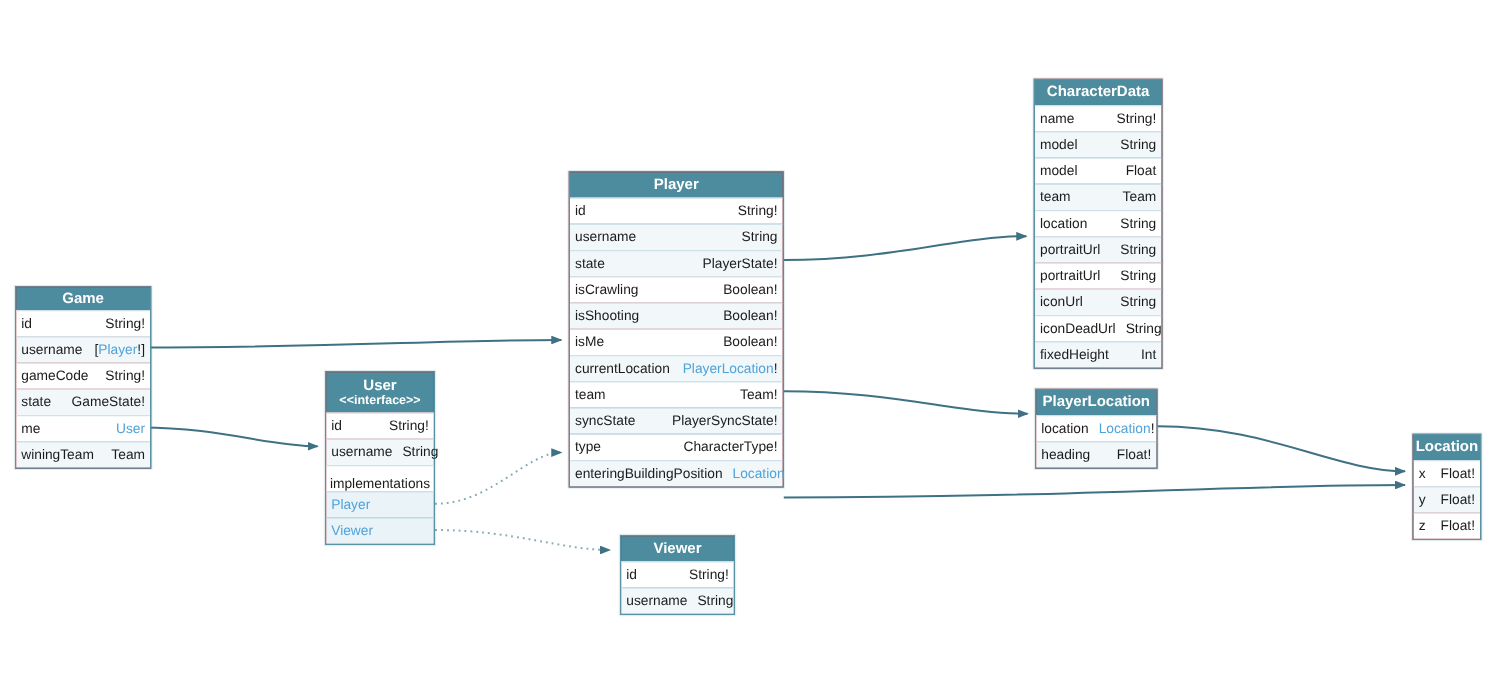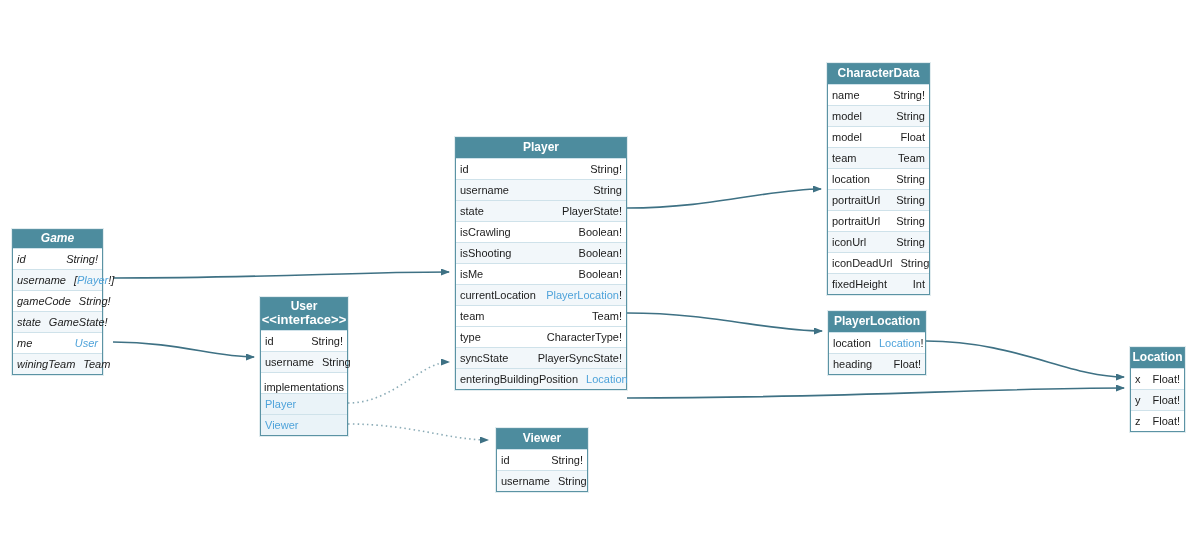--- a/index.html
+++ b/index.html
@@ -23,21 +23,21 @@
     background: #4d8c9e;
     color: #ffffff;
     text-align: center;
     display: flex; flex-direction: column; justify-content: center; align-items: center;
     font-weight: bold;
     font-size: 12px;
     min-height: 20px;
     line-height: 1.1;
     cursor: pointer;
   }
-  .node-subtitle { font-size: 13px; font-weight: bold; }
+  .node-subtitle { font-size: 10px; font-weight: bold; }
   .node-row {
     display: flex; justify-content: space-between; align-items: center;
     height: 21px; box-sizing: border-box;
     padding: 0 4px;
     border-top: 1px solid #cfe2ea;
     white-space: nowrap;
     background: #ffffff;
     cursor: pointer;
   }
   .node-row.alt { background: #f2f7fa; }
@@ -62,21 +62,21 @@
         <path d="M 113 342 C 176.45 342, 214.51999999999998 357, 254 357" fill="none" stroke="#3e7184" stroke-width="1.6" marker-end="url(#arrowhead)"></path>
         <path d="M 627 208 C 714.3 208, 766.6800000000001 189, 821 189" fill="none" stroke="#3e7184" stroke-width="1.6" marker-end="url(#arrowhead)"></path>
         <path d="M 627 313 C 714.75 313, 767.4 331, 822 331" fill="none" stroke="#3e7184" stroke-width="1.6" marker-end="url(#arrowhead)"></path>
         <path d="M 627 398 C 850.65 398, 984.8399999999999 388, 1124 388" fill="none" stroke="#3e7184" stroke-width="1.6" marker-end="url(#arrowhead)"></path>
         <path d="M 926 341 C 1015.1 341, 1068.56 377, 1124 377" fill="none" stroke="#3e7184" stroke-width="1.6" marker-end="url(#arrowhead)"></path>
         <path d="M 348 403 C 393.45 403, 420.72 362, 449 362" fill="none" stroke="#8aabb6" stroke-width="1.6" stroke-dasharray="1.5 3.2" marker-end="url(#arrowhead)"></path>
         <path d="M 348 424 C 411 424, 448.8 440, 488 440" fill="none" stroke="#8aabb6" stroke-width="1.6" stroke-dasharray="1.5 3.2" marker-end="url(#arrowhead)"></path>
       </g>
   </svg>
   <div id="nodes">
-      <div class="node" style="left: 12px; top: 229px; width: 91px; font-style: italic;">
+      <div class="node" style="left: 12px; top: 229px; width: 109px;">
         <div class="node-header" style="min-height: 18px;">
           <div>Game</div>
         </div>
         <div class="node-row">
           <span class="field-name">id</span>
           <span class="field-type"><span>String!</span></span>
         </div>
         <div class="node-row alt">
           <span class="field-name">username</span>
           <span class="field-type"><span>[</span><span class="link-text">Player</span><span>!]</span></span>
@@ -150,27 +150,27 @@
           <span class="field-type"><span>Boolean!</span></span>
         </div>
         <div class="node-row alt">
           <span class="field-name">currentLocation</span>
           <span class="field-type"><span class="link-text">PlayerLocation</span><span>!</span></span>
         </div>
         <div class="node-row">
           <span class="field-name">team</span>
           <span class="field-type"><span>Team!</span></span>
         </div>
+        <div class="node-row alt">
+          <span class="field-name">syncState</span>
+          <span class="field-type"><span>PlayerSyncState!</span></span>
+        </div>
         <div class="node-row">
           <span class="field-name">type</span>
           <span class="field-type"><span>CharacterType!</span></span>
-        </div>
-        <div class="node-row alt">
-          <span class="field-name">syncState</span>
-          <span class="field-type"><span>PlayerSyncState!</span></span>
         </div>
         <div class="node-row alt">
           <span class="field-name">enteringBuildingPosition</span>
           <span class="field-type"><span class="link-text">Location</span></span>
         </div>
       </div>
       <div class="node" style="left: 827px; top: 63px; width: 103px;">
         <div class="node-header" style="min-height: 20px;">
           <div>CharacterData</div>
         </div>

